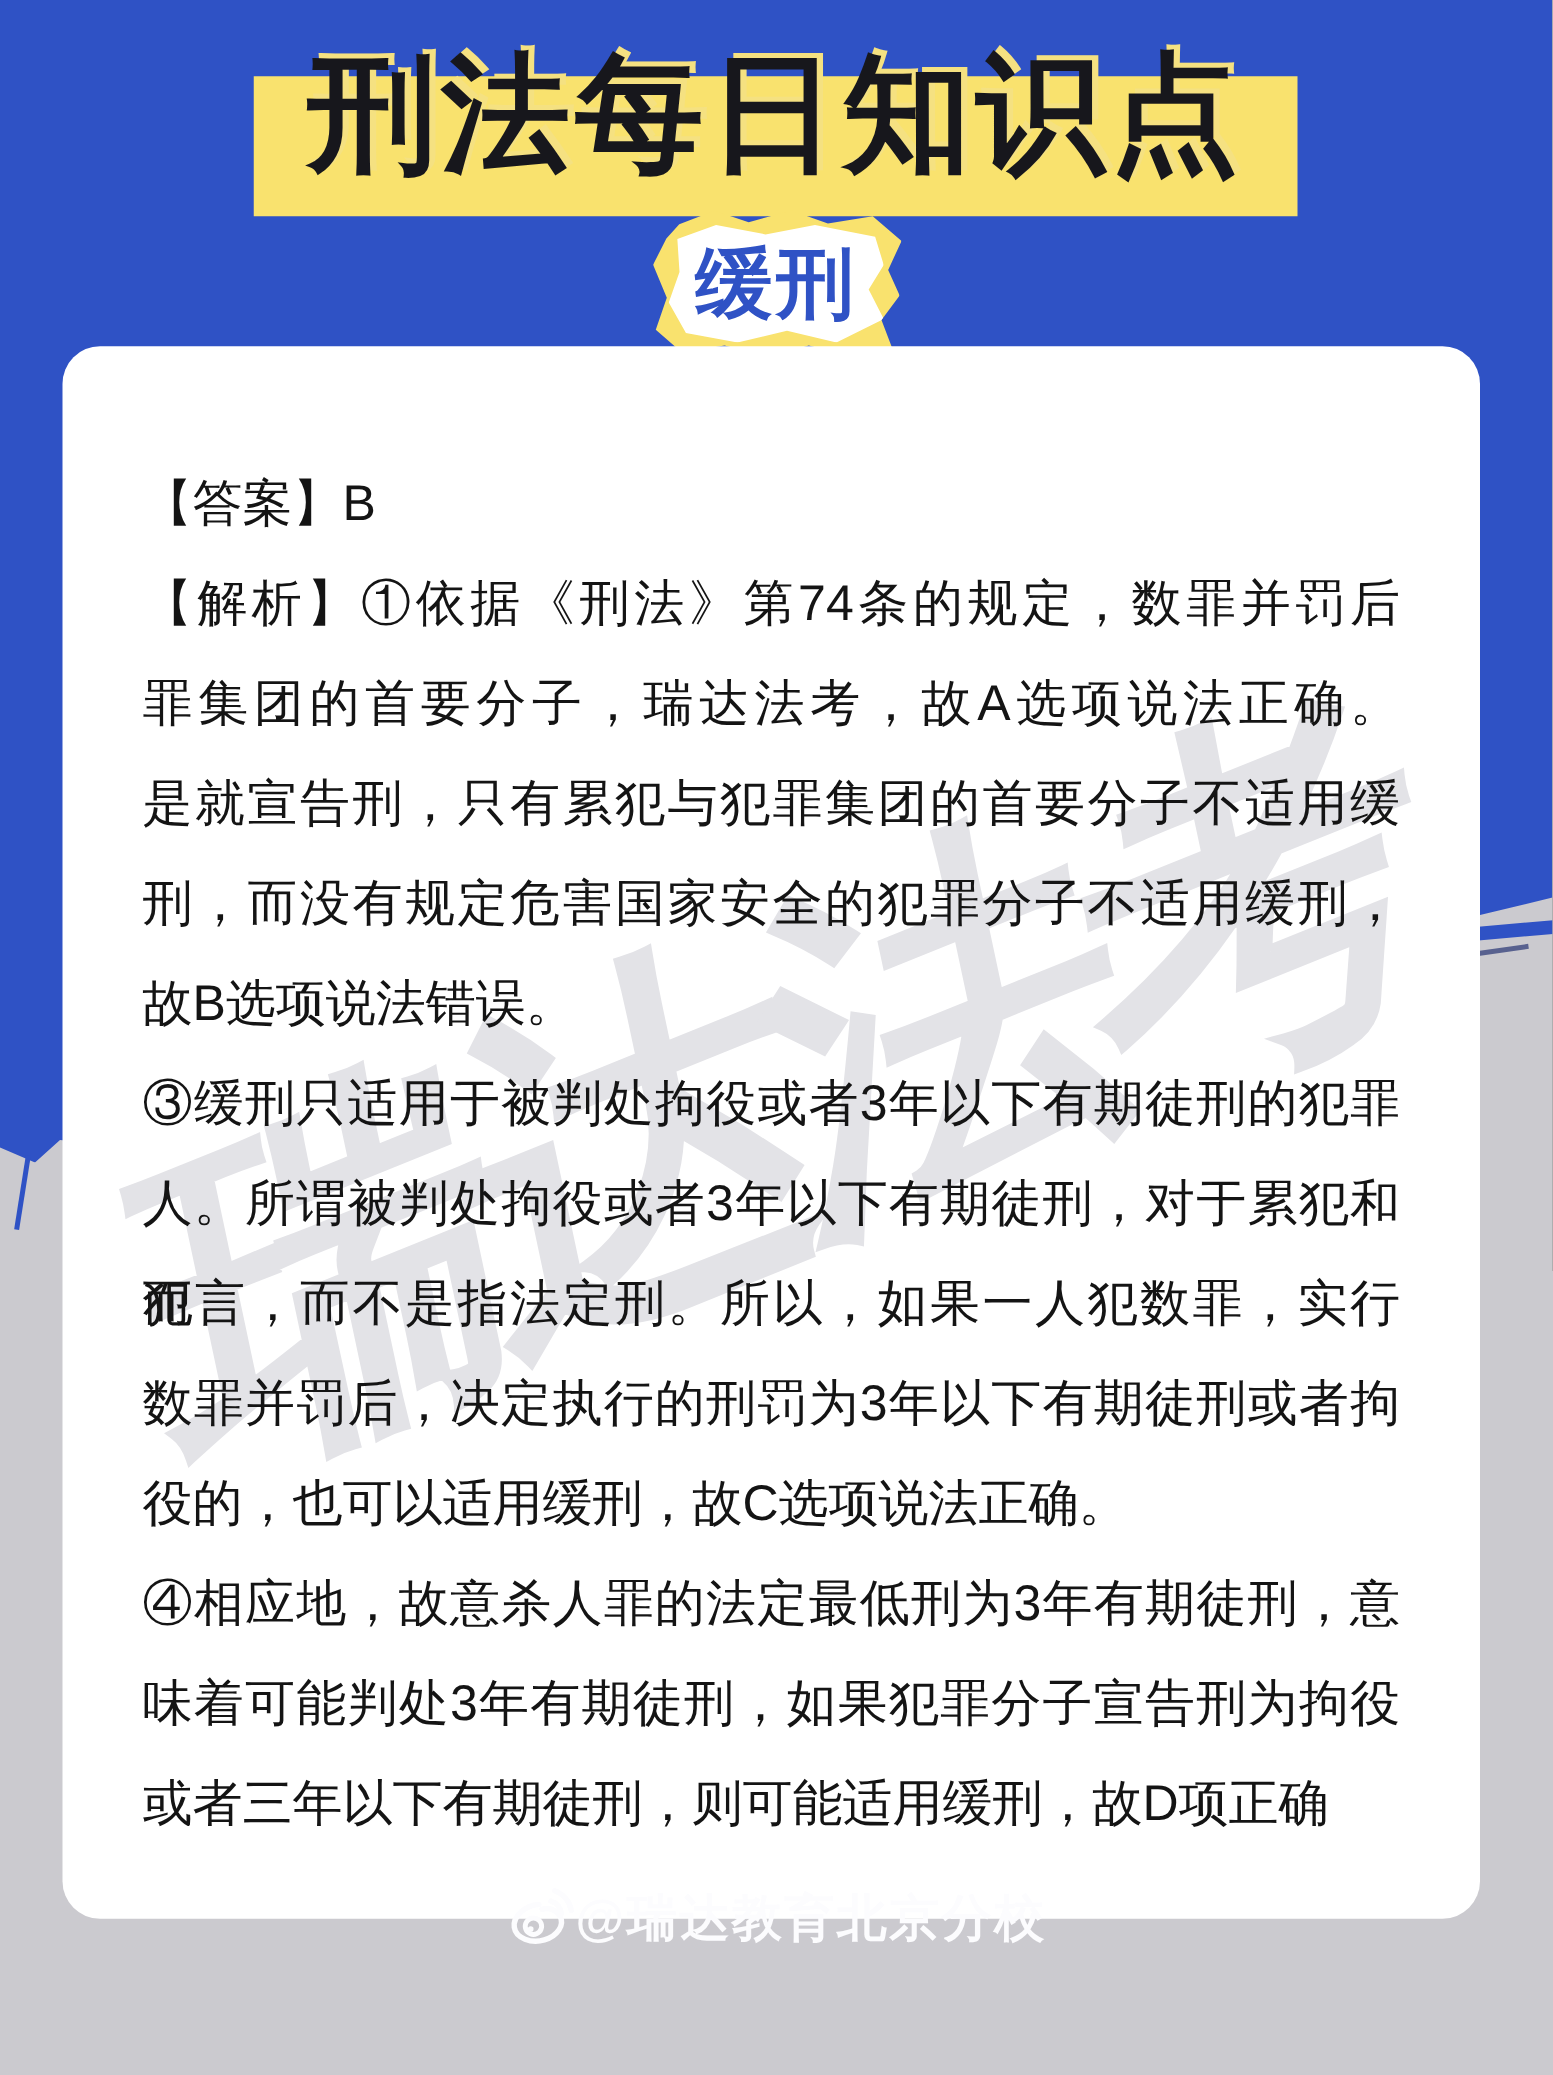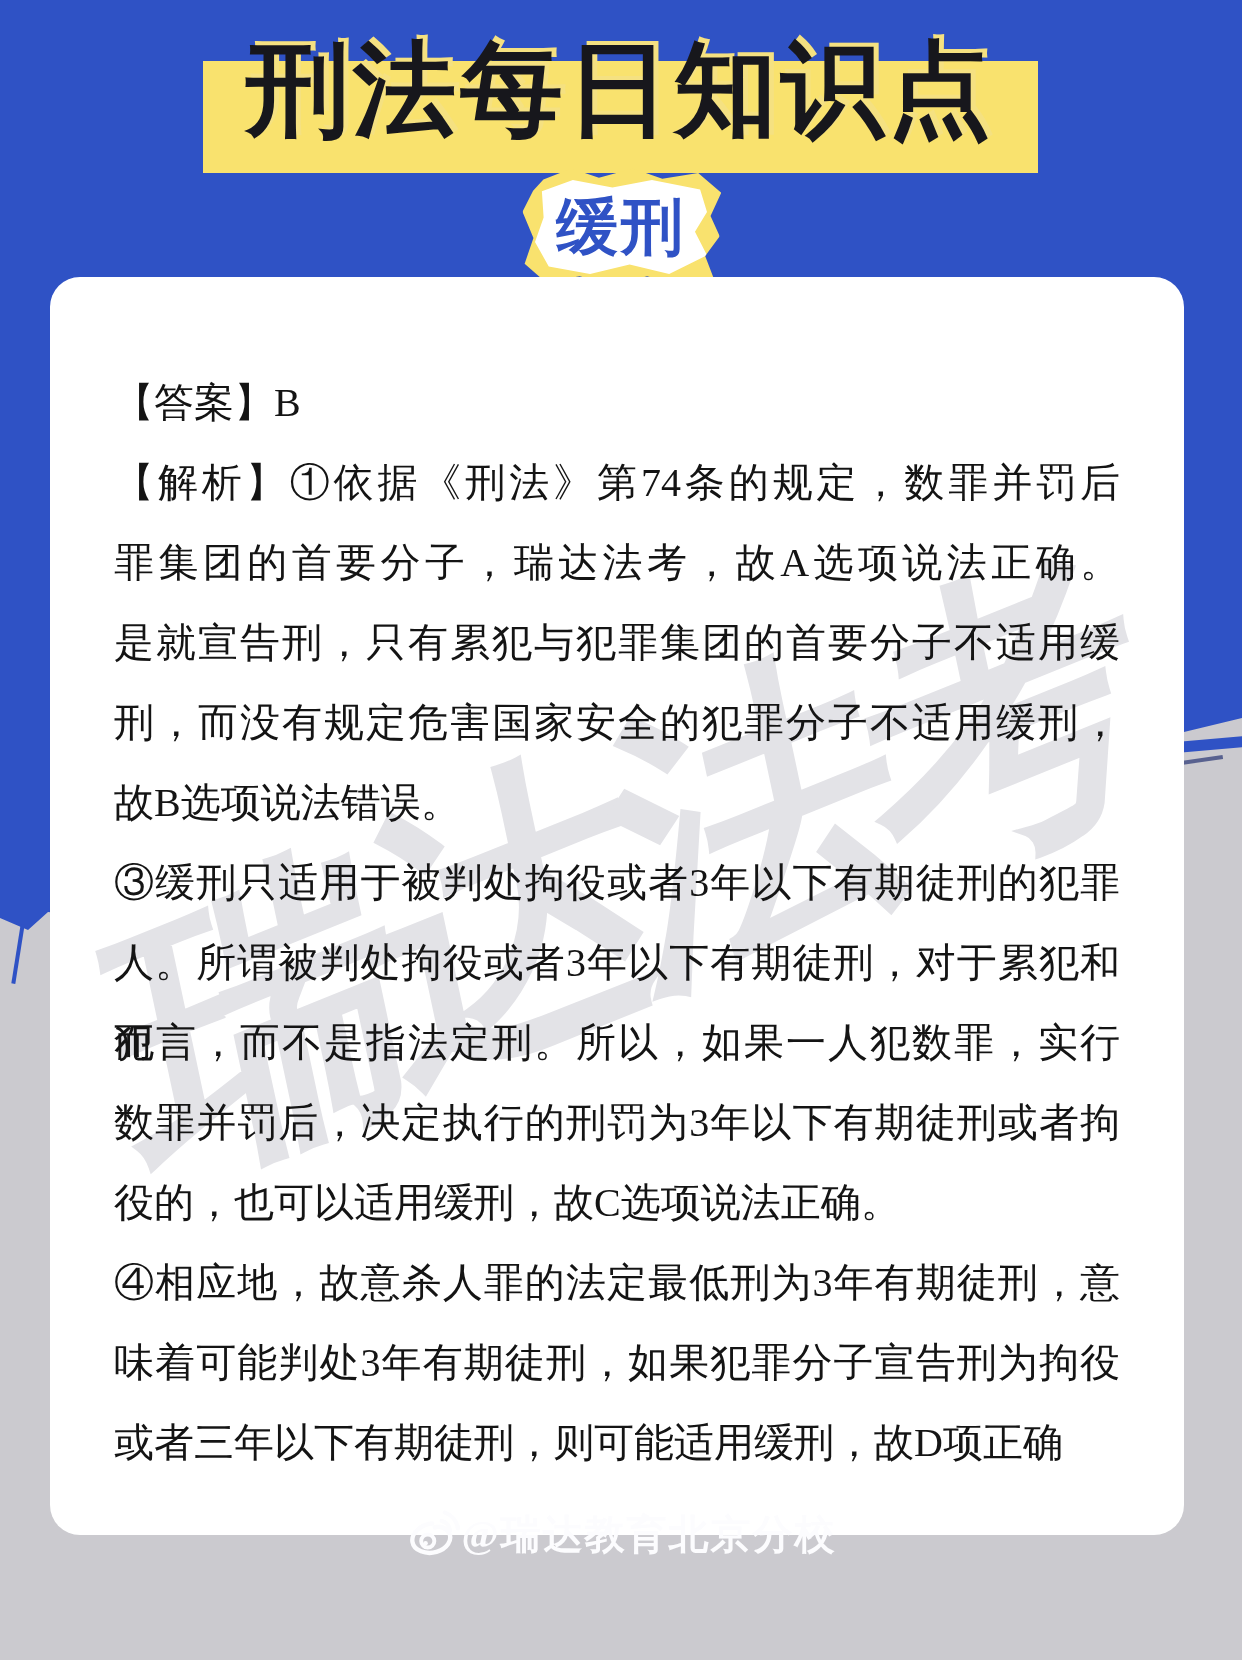--- a/index.html
+++ b/index.html
@@ -4,21 +4,21 @@
 <style>
   html,body { margin:0; padding:0; background:#888; }
   * { box-sizing:border-box; }
 
   .canvas {
     position:relative;
     width:1242px; height:1660px;
     margin:0 auto;
     background:#CBCACF;
     overflow:hidden;
-    font-family:Liberation Serif, serif;
+    font-family:Liberation Sans, sans-serif;
   }
 
   
   .blue-bg {
     position:absolute; left:0; top:0;
     width:1242px; height:960px;
     background:#2F52C5;
     clip-path: polygon(
       0px 0px, 1242px 0px,
       1242px 718px, 1184px 732px, 1100px 742px, 1010px 760px,

